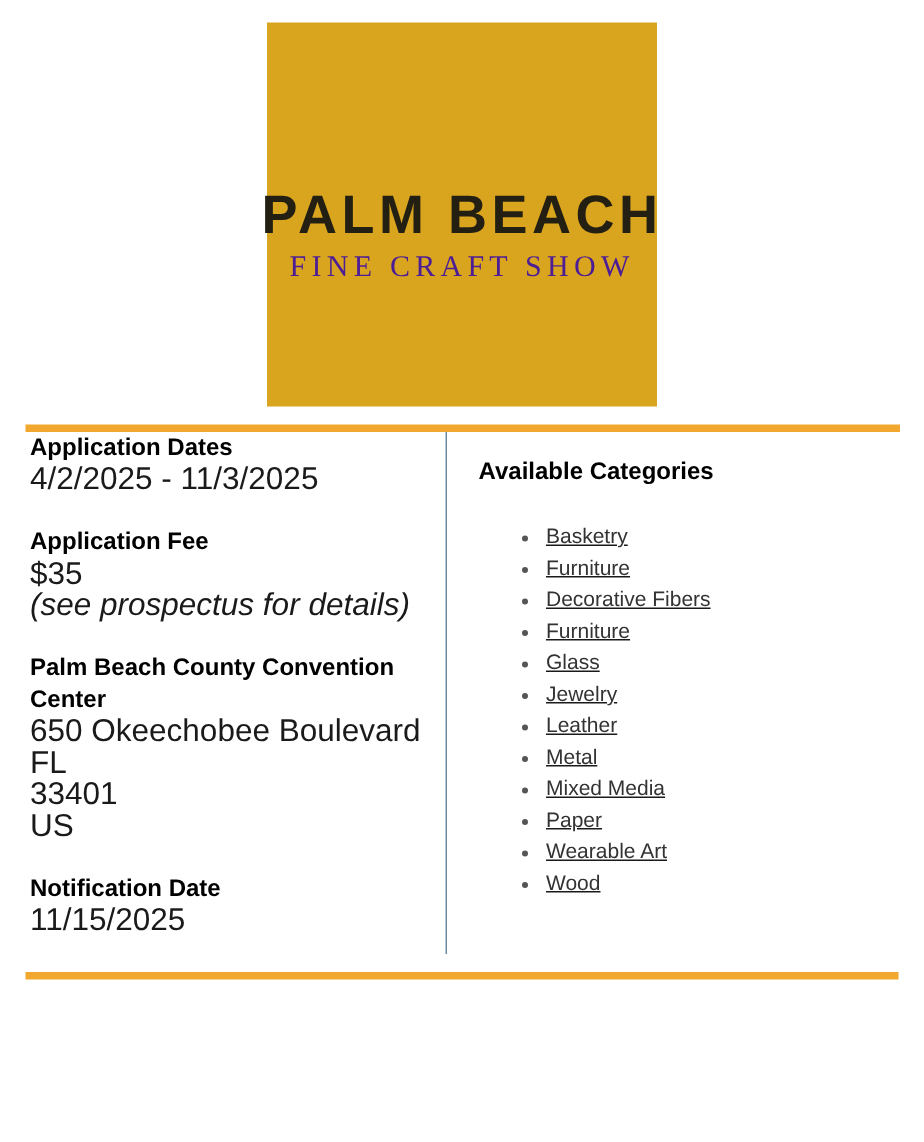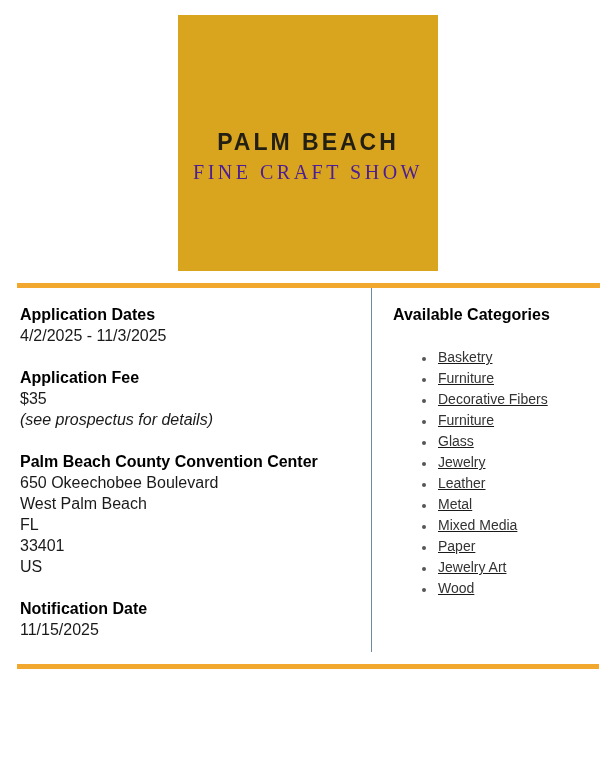--- a/index.html
+++ b/index.html
@@ -16,21 +16,21 @@
     width:260px; height:256px;
     margin:15px auto 0 auto;
     background:#D9A51F;
     display:flex; flex-direction:column;
     align-items:center; justify-content:center;
     text-align:center;
   }
   .logo-title {
     font-family:"Liberation Sans", sans-serif;
     font-weight:bold;
-    font-size:23px;
+    font-size:36px;
     letter-spacing:3px;
     color:#231f12;
     white-space:nowrap;
     line-height:1.05;
     margin-top:28px;
   }
   .logo-subtitle {
     font-family:"Liberation Serif", serif;
     font-size:20px;
     letter-spacing:3.5px;
@@ -47,43 +47,43 @@
   }
   .rule-top { margin:12px 16px 0 17px; }
   .rule-bottom { margin:12px 17px 0 17px; }
 
   
   .content {
     display:flex;
     align-items:stretch;
   }
   .left-col {
-    width:372px;
+    width:298px;
     box-sizing:border-box;
-    padding:16px 12px 0 20px;
+    padding:0 12px 0 20px;
     border-right:1px solid #6d8ba0;
   }
   .right-col {
     flex:1;
     box-sizing:border-box;
     padding:16px 16px 0 21px;
   }
 
   .section { margin-bottom:21px; }
   .left-col .section:last-child { margin-bottom:12px; }
 
   .section-heading {
     font-size:16px;
     font-weight:bold;
     color:#000000;
     line-height:21px;
     margin:0;
   }
   .section-line {
-    font-size:16px;
+    font-size:21px;
     color:#1a1a1a;
     line-height:21px;
     margin:0;
   }
   .italic { font-style:italic; }
 
   
   .cat-list {
     margin:22px 0 0 0;
     padding:0 0 0 43px;
@@ -120,21 +120,20 @@
     <div class="section">
       <div class="section-heading">Application Fee</div>
       <div class="section-line">$35</div>
       <div class="section-line italic">(see prospectus for details)</div>
     </div>
 
 
     <div class="section">
       <div class="section-heading">Palm Beach County Convention Center</div>
       <div class="section-line">650 Okeechobee Boulevard</div>
-      <div class="section-line">West Palm Beach</div>
       <div class="section-line">FL</div>
       <div class="section-line">33401</div>
       <div class="section-line">US</div>
     </div>
 
     <div class="section">
       <div class="section-heading">Notification Date</div>
       <div class="section-line">11/15/2025</div>
     </div>
 
@@ -146,20 +145,20 @@
       <li class="cat-item">Basketry</li>
       <li class="cat-item">Furniture</li>
       <li class="cat-item">Decorative Fibers</li>
       <li class="cat-item">Furniture</li>
       <li class="cat-item">Glass</li>
       <li class="cat-item">Jewelry</li>
       <li class="cat-item">Leather</li>
       <li class="cat-item">Metal</li>
       <li class="cat-item">Mixed Media</li>
       <li class="cat-item">Paper</li>
-      <li class="cat-item">Jewelry Art</li>
+      <li class="cat-item">Wearable Art</li>
       <li class="cat-item">Wood</li>
     </ul>
   </div>
 
 </div>
 
 <div class="rule rule-bottom"></div>
 
 </body></html>

